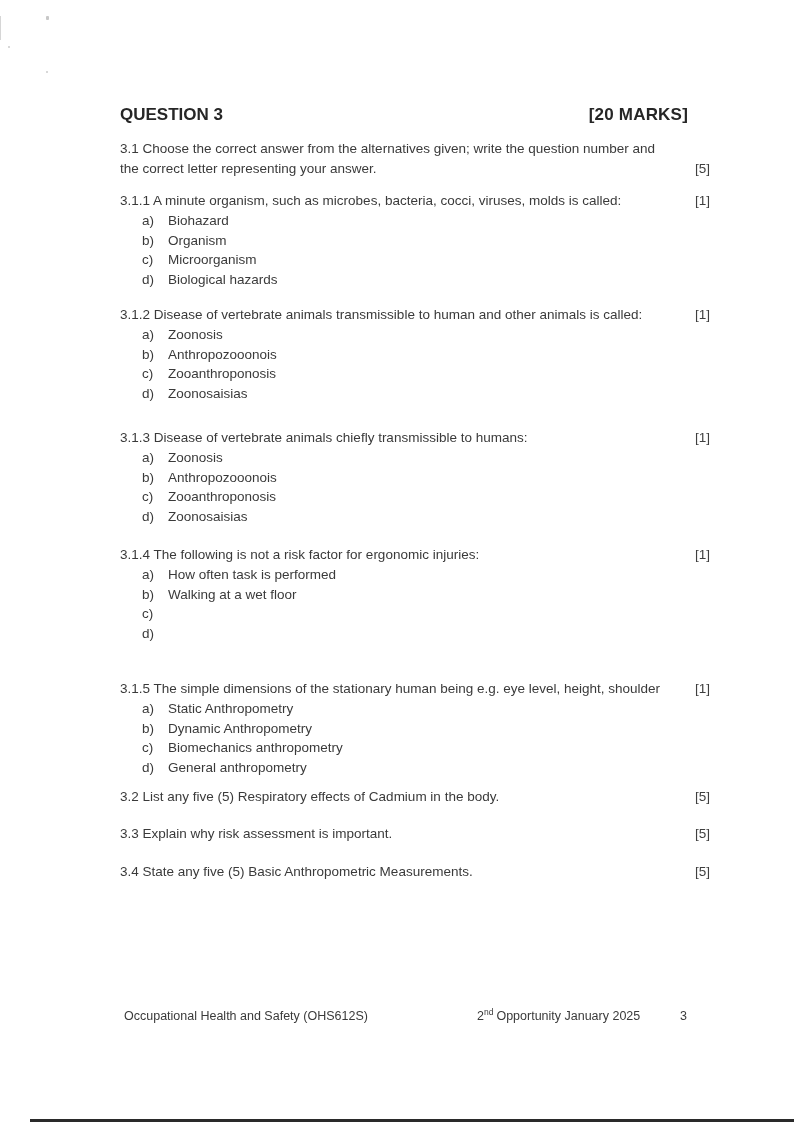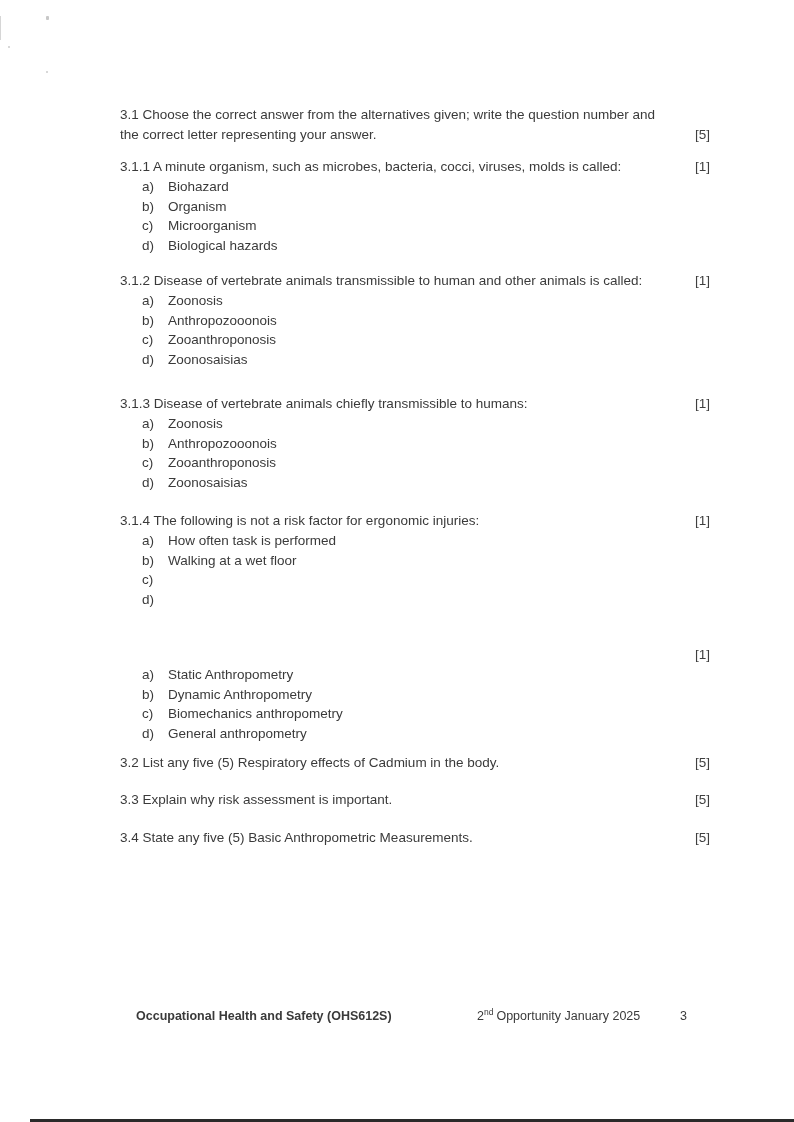--- a/index.html
+++ b/index.html
@@ -56,21 +56,21 @@
   .mb25 { margin-bottom: 25px; }
   .mb36 { margin-bottom: 36px; }
   .footer-item {
     position: absolute;
     top: 1007px;
     font-size: 12.5px;
     line-height: 18px;
     color: #3a3a3a;
     white-space: nowrap;
   }
-  .f-course { left: 136px; font-weight: bold; }
+  .f-course { left: 124px; }
   .f-opp { left: 477px; }
   .f-opp sup { font-size: 8.5px; vertical-align: super; line-height: 0; }
   .f-opp .opp-rest { margin-left: 3px; }
   .f-page { left: 680px; }
   .speck { position: absolute; background: #9a9a9a; border-radius: 1px; }
   .speck-1 { left: 46px; top: 16px; width: 3px; height: 4px; opacity: 0.55; }
   .speck-2 { left: 8px;  top: 46px; width: 2px; height: 2px; opacity: 0.5; }
   .speck-3 { left: 46px; top: 71px; width: 2px; height: 2px; opacity: 0.5; }
   .edge-line {
     position: absolute;
@@ -90,20 +90,24 @@
 
 <div class="page">
 
   <span class="speck speck-1"></span>
   <span class="speck speck-2"></span>
   <span class="speck speck-3"></span>
   <span class="edge-line"></span>
 
   <div class="content">
 
+    <div class="hdr">
+      <span>QUESTION 3</span>
+      <span class="marks-h">[20 MARKS]</span>
+    </div>
 
     <div class="qrow bottom mb12">
       <div class="qtext">
         <div>3.1 Choose the correct answer from the alternatives given; write the question number and</div>
         <div>the correct letter representing your answer.</div>
       </div>
       <span class="marks">[5]</span>
     </div>
 
     <div class="mcq mb16">
@@ -200,20 +204,21 @@
         </div>
         <div class="opt">
           <span class="letter">d)</span>
         </div>
       </div>
     </div>
 
     <div class="mcq mb10">
       <div class="qrow bottom">
         <div class="qtext">
+          <div>3.1.5 The simple dimensions of the stationary human being e.g. eye level, height, shoulder</div>
         </div>
         <span class="marks">[1]</span>
       </div>
       <div class="opts">
         <div class="opt">
           <span class="letter">a)</span>
           <span>Static Anthropometry</span>
         </div>
         <div class="opt">
           <span class="letter">b)</span>

